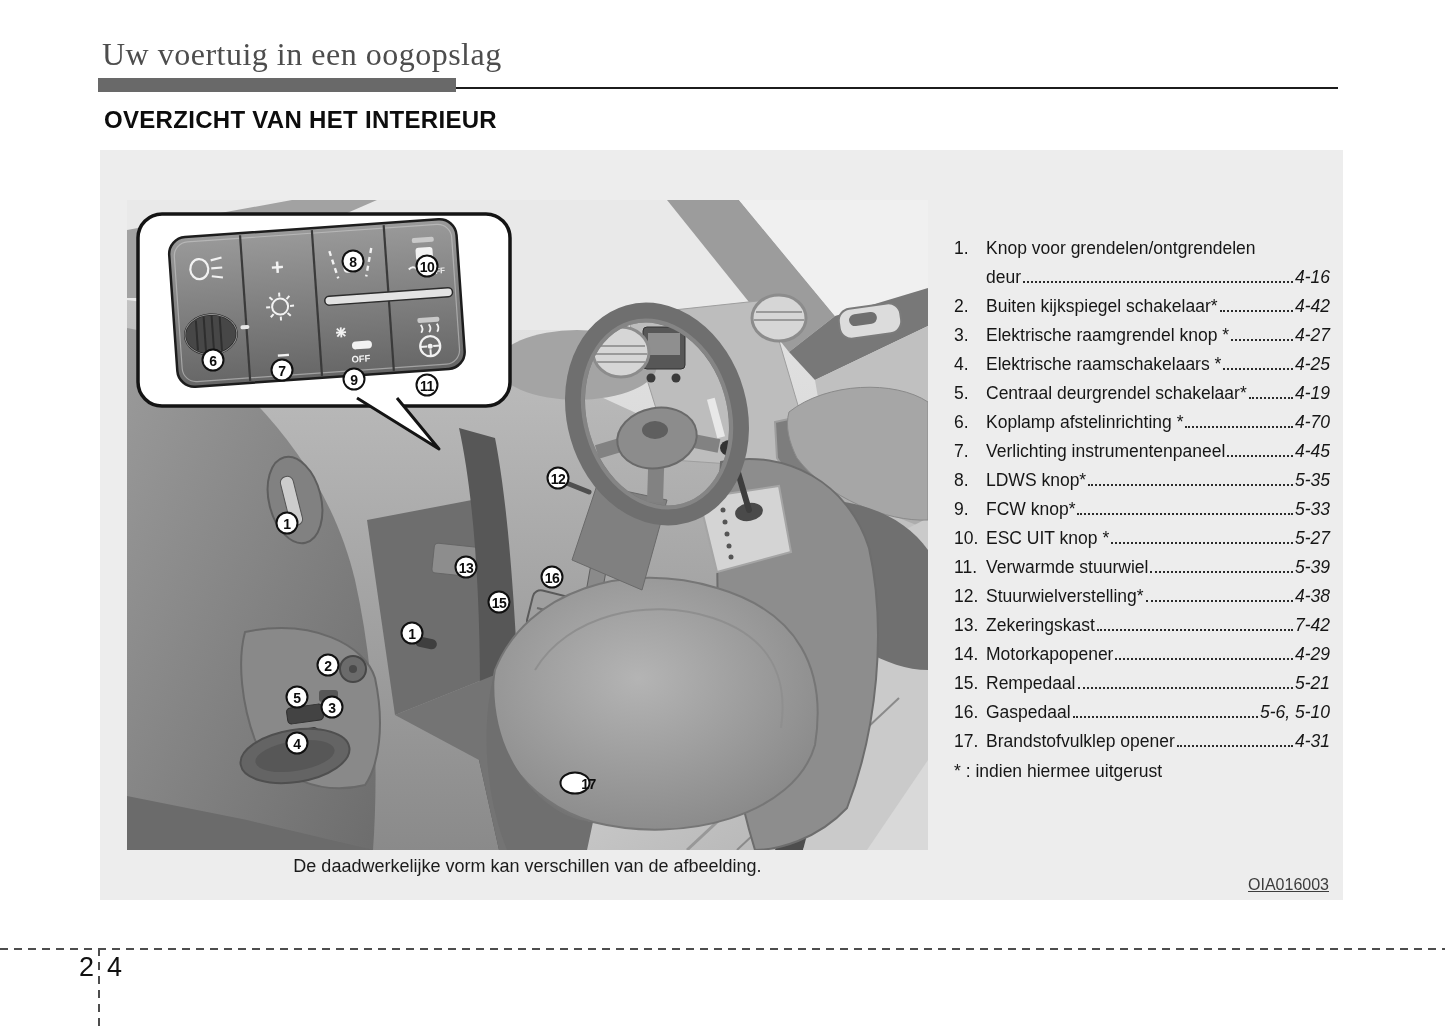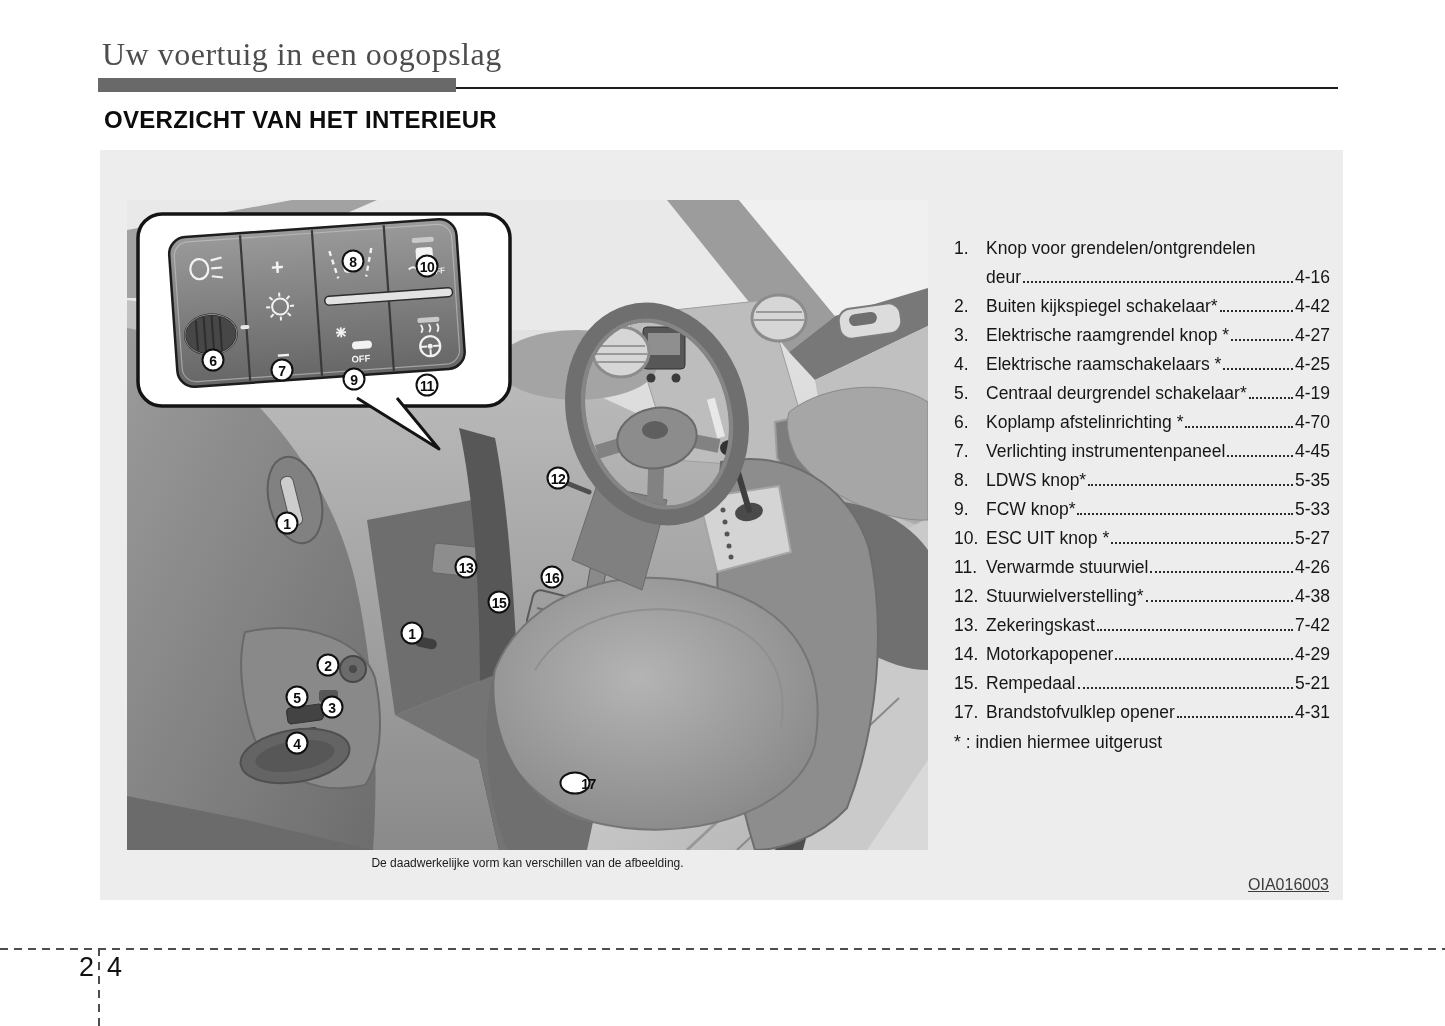--- a/index.html
+++ b/index.html
@@ -11,37 +11,37 @@
         font-size:32px;color:#4d4d4d;letter-spacing:.5px;}
   .header-line{position:absolute;left:98px;top:87px;width:1240px;height:2px;background:#1c1c1c;}
   .header-bar{position:absolute;left:98px;top:78px;width:358px;height:14px;background:#696969;}
   .section-title{position:absolute;left:104px;top:106px;font-size:24px;font-weight:bold;
         color:#0d0d0d;letter-spacing:.3px;text-align:center;}
 
   
   .panel{position:absolute;left:100px;top:150px;width:1243px;height:750px;background:#ededed;}
   .photo{position:absolute;left:27px;top:50px;width:801px;height:650px;}
   .photo svg{position:absolute;left:0;top:0;}
-  .caption{position:absolute;left:27px;top:706px;width:801px;text-align:center;font-size:12px;color:#1b1b1b;}
+  .caption{position:absolute;left:27px;top:706px;width:801px;text-align:center;font-size:18px;color:#1b1b1b;}
   .img-code{position:absolute;right:14px;top:726px;font-size:16px;color:#3c3c3c;text-decoration:underline;}
 
   
   .marker{position:absolute;width:23px;height:23px;transform:translate(-50%,-50%);
         border-radius:50%;background:#ffffff;border:2px solid #101010;box-sizing:border-box;
         display:flex;align-items:center;justify-content:center;
         font-size:14px;font-weight:600;letter-spacing:-0.5px;color:#0c0c0c;z-index:5;}
 
   
   .legend{position:absolute;left:854px;top:84px;width:376px;font-size:17.5px;line-height:29px;color:#161616;}
   .lrow{display:flex;align-items:baseline;white-space:nowrap;}
   .lrow .num{flex:0 0 32px;}
   .lrow .ind{flex:0 0 32px;}
   .lrow .lbl{flex:0 0 auto;}
   .lrow .leader{flex:1 1 auto;border-bottom:2.5px dotted #2b2b2b;margin:0 2px 4px 2px;min-width:10px;}
-  .lrow .pg{flex:0 0 auto;}
+  .lrow .pg{flex:0 0 auto;font-style:italic;}
   .footnote{margin-top:1px;}
 
   
   .footer-dash-h{position:absolute;left:0;top:948px;width:1445px;height:2px;
         background:repeating-linear-gradient(90deg,#4d4d4d 0 8px,transparent 8px 14px);}
   .footer-dash-v{position:absolute;left:98px;top:948px;width:2px;height:78px;
         background:repeating-linear-gradient(180deg,#4d4d4d 0 8px,transparent 8px 14px);}
   .pageno-left{position:absolute;left:58px;top:952px;width:36px;text-align:right;font-size:27px;color:#111;}
   .pageno-right{position:absolute;left:107px;top:952px;font-size:27px;color:#111;}
 
@@ -395,21 +395,21 @@
         <div class="lrow">
           <span class="num">10.</span>
           <span class="lbl">ESC UIT knop *</span>
           <span class="leader"></span>
           <span class="pg">5-27</span>
         </div>
         <div class="lrow">
           <span class="num">11.</span>
           <span class="lbl">Verwarmde stuurwiel</span>
           <span class="leader"></span>
-          <span class="pg">4-26</span>
+          <span class="pg">5-39</span>
         </div>
         <div class="lrow">
           <span class="num">12.</span>
           <span class="lbl">Stuurwielverstelling*</span>
           <span class="leader"></span>
           <span class="pg">4-38</span>
         </div>
         <div class="lrow">
           <span class="num">13.</span>
           <span class="lbl">Zekeringskast</span>
@@ -420,20 +420,26 @@
           <span class="num">14.</span>
           <span class="lbl">Motorkapopener</span>
           <span class="leader"></span>
           <span class="pg">4-29</span>
         </div>
         <div class="lrow">
           <span class="num">15.</span>
           <span class="lbl">Rempedaal</span>
           <span class="leader"></span>
           <span class="pg">5-21</span>
+        </div>
+        <div class="lrow">
+          <span class="num">16.</span>
+          <span class="lbl">Gaspedaal</span>
+          <span class="leader"></span>
+          <span class="pg">5-6, 5-10</span>
         </div>
         <div class="lrow">
           <span class="num">17.</span>
           <span class="lbl">Brandstofvulklep opener</span>
           <span class="leader"></span>
           <span class="pg">4-31</span>
         </div>
         <div class="footnote">* : indien hiermee uitgerust</div>
       </div>
 

